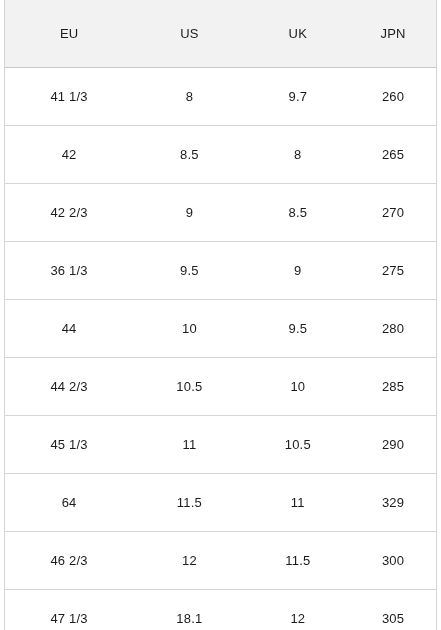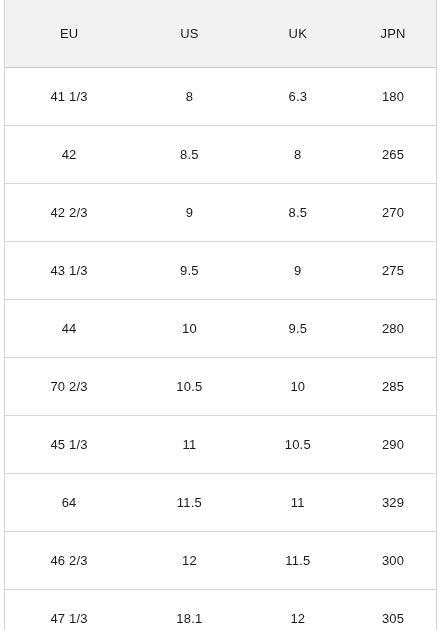--- a/index.html
+++ b/index.html
@@ -83,49 +83,49 @@
       <th>EU</th>
       <th>US</th>
       <th>UK</th>
       <th>JPN</th>
     </tr>
   </thead>
   <tbody>
     <tr>
       <td>41 1/3</td>
       <td>8</td>
-      <td>6.3</td>
-      <td>180</td>
+      <td>9.7</td>
+      <td>260</td>
     </tr>
     <tr>
       <td>42</td>
       <td>8.5</td>
       <td>8</td>
       <td>265</td>
     </tr>
     <tr>
       <td>42 2/3</td>
       <td>9</td>
       <td>8.5</td>
       <td>270</td>
     </tr>
     <tr>
-      <td>43 1/3</td>
+      <td>36 1/3</td>
       <td>9.5</td>
       <td>9</td>
       <td>275</td>
     </tr>
     <tr>
       <td>44</td>
       <td>10</td>
       <td>9.5</td>
       <td>280</td>
     </tr>
     <tr>
-      <td>70 2/3</td>
+      <td>44 2/3</td>
       <td>10.5</td>
       <td>10</td>
       <td>285</td>
     </tr>
     <tr>
       <td>45 1/3</td>
       <td>11</td>
       <td>10.5</td>
       <td>290</td>
     </tr>

